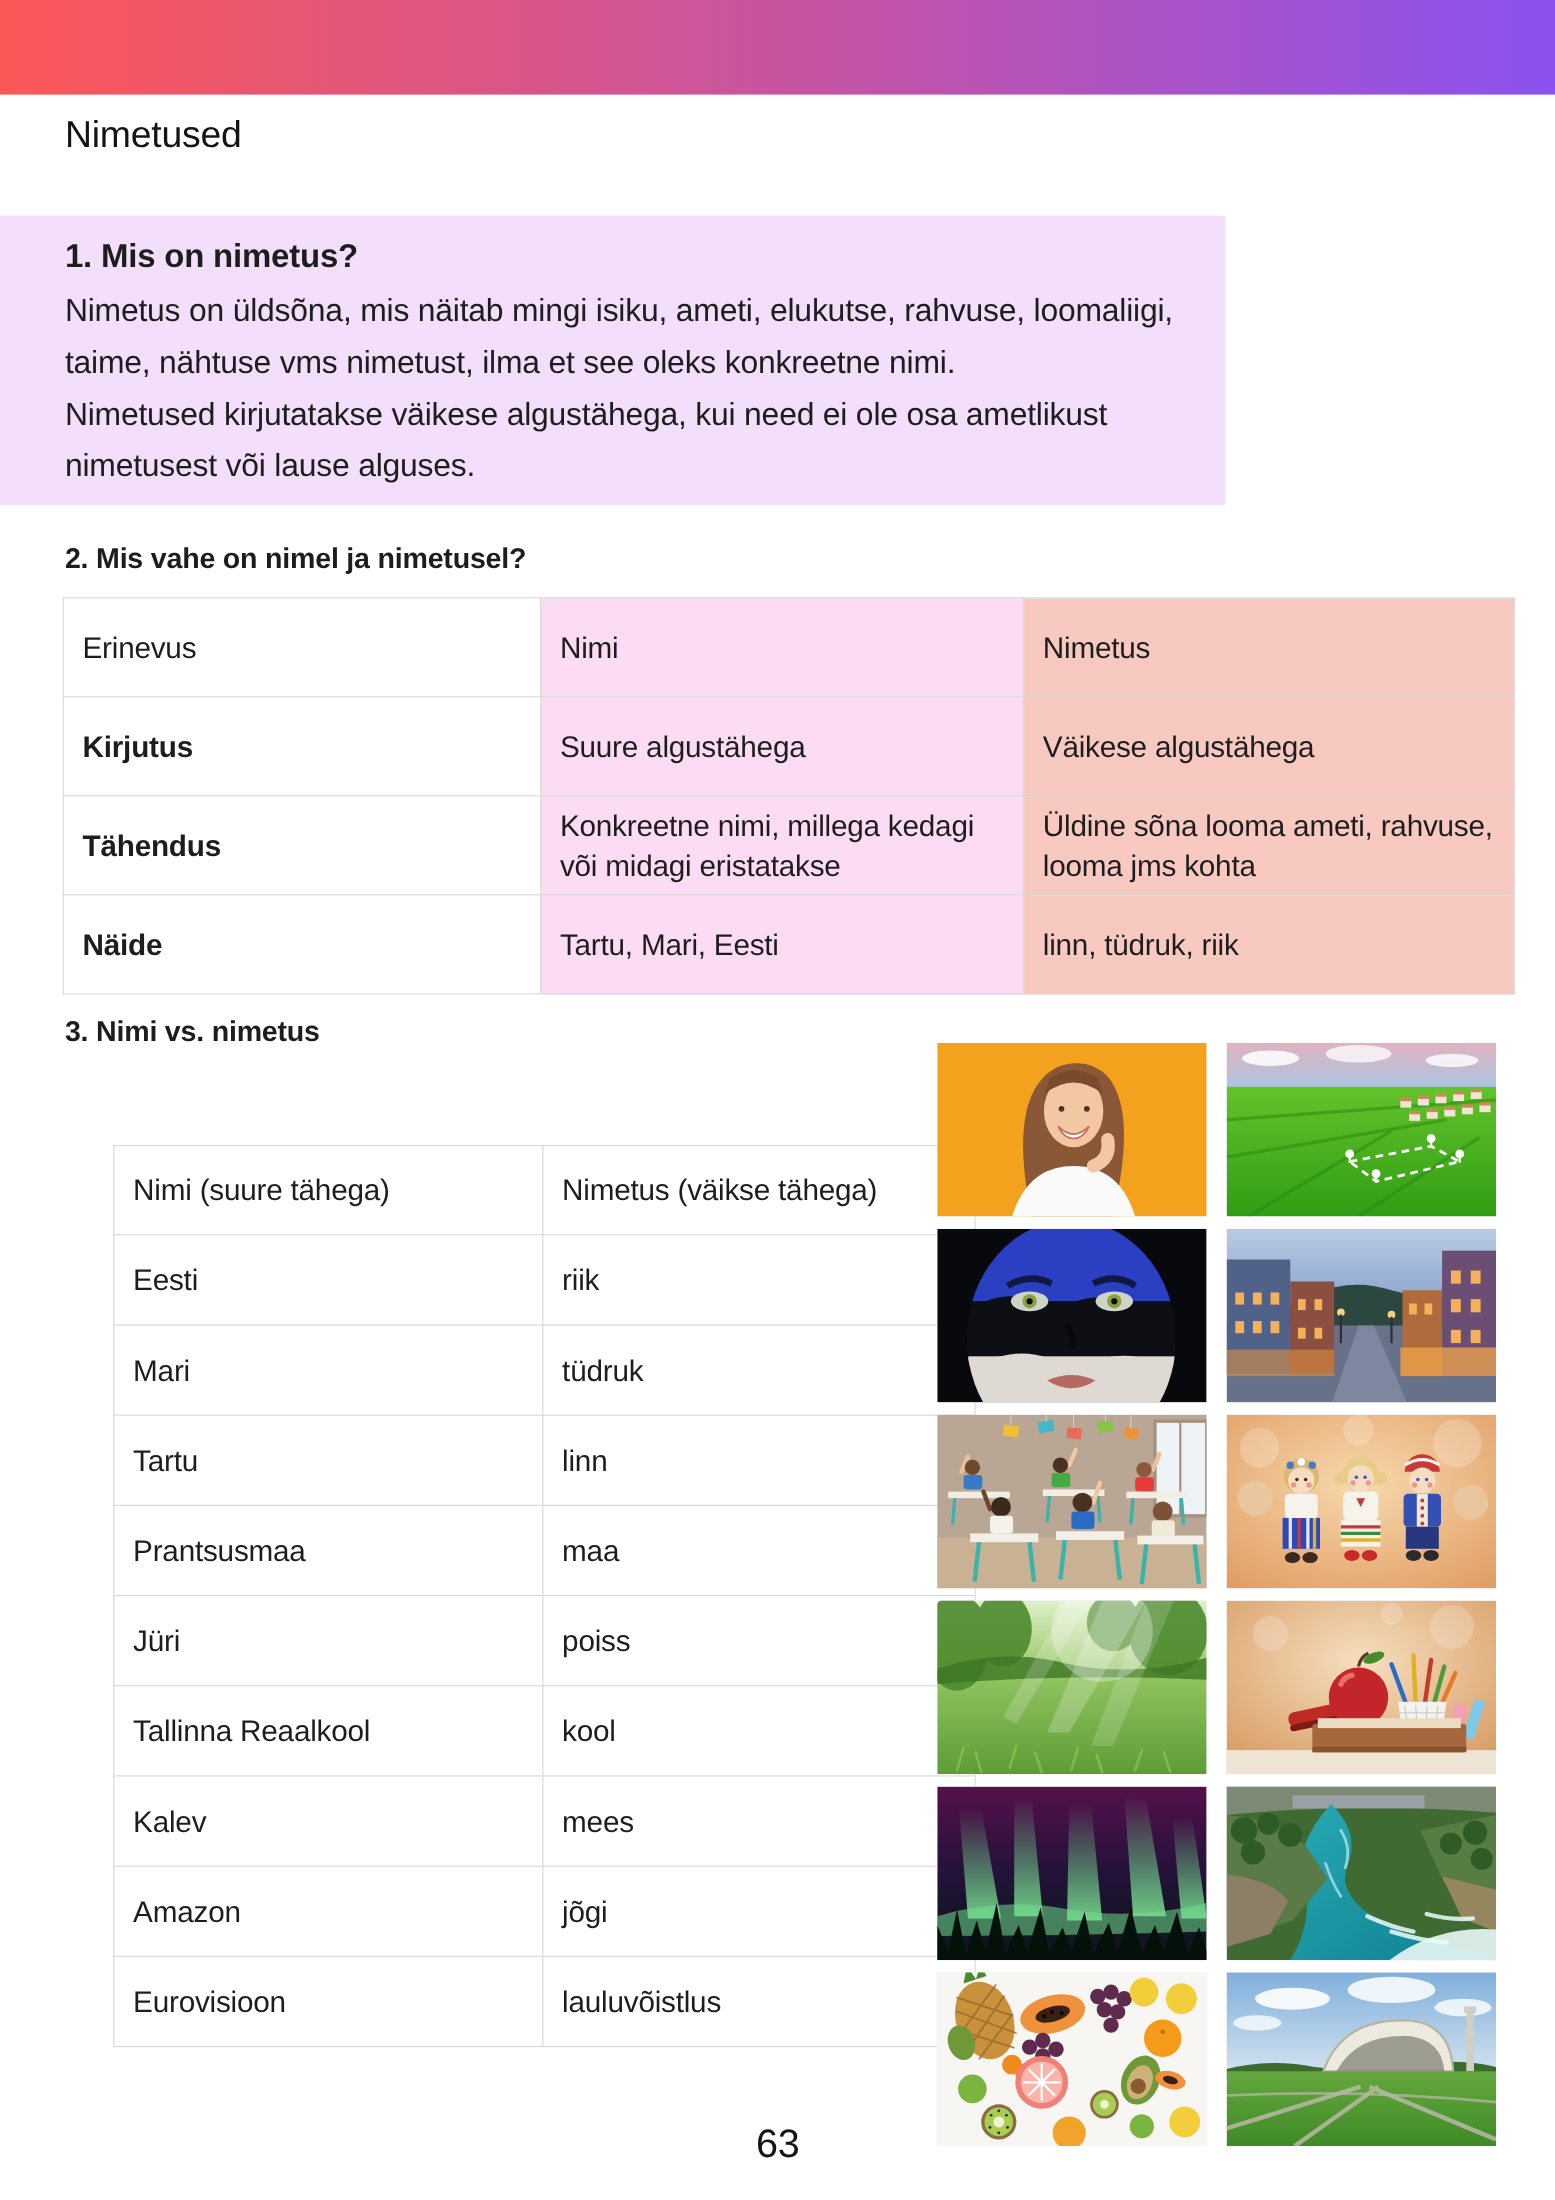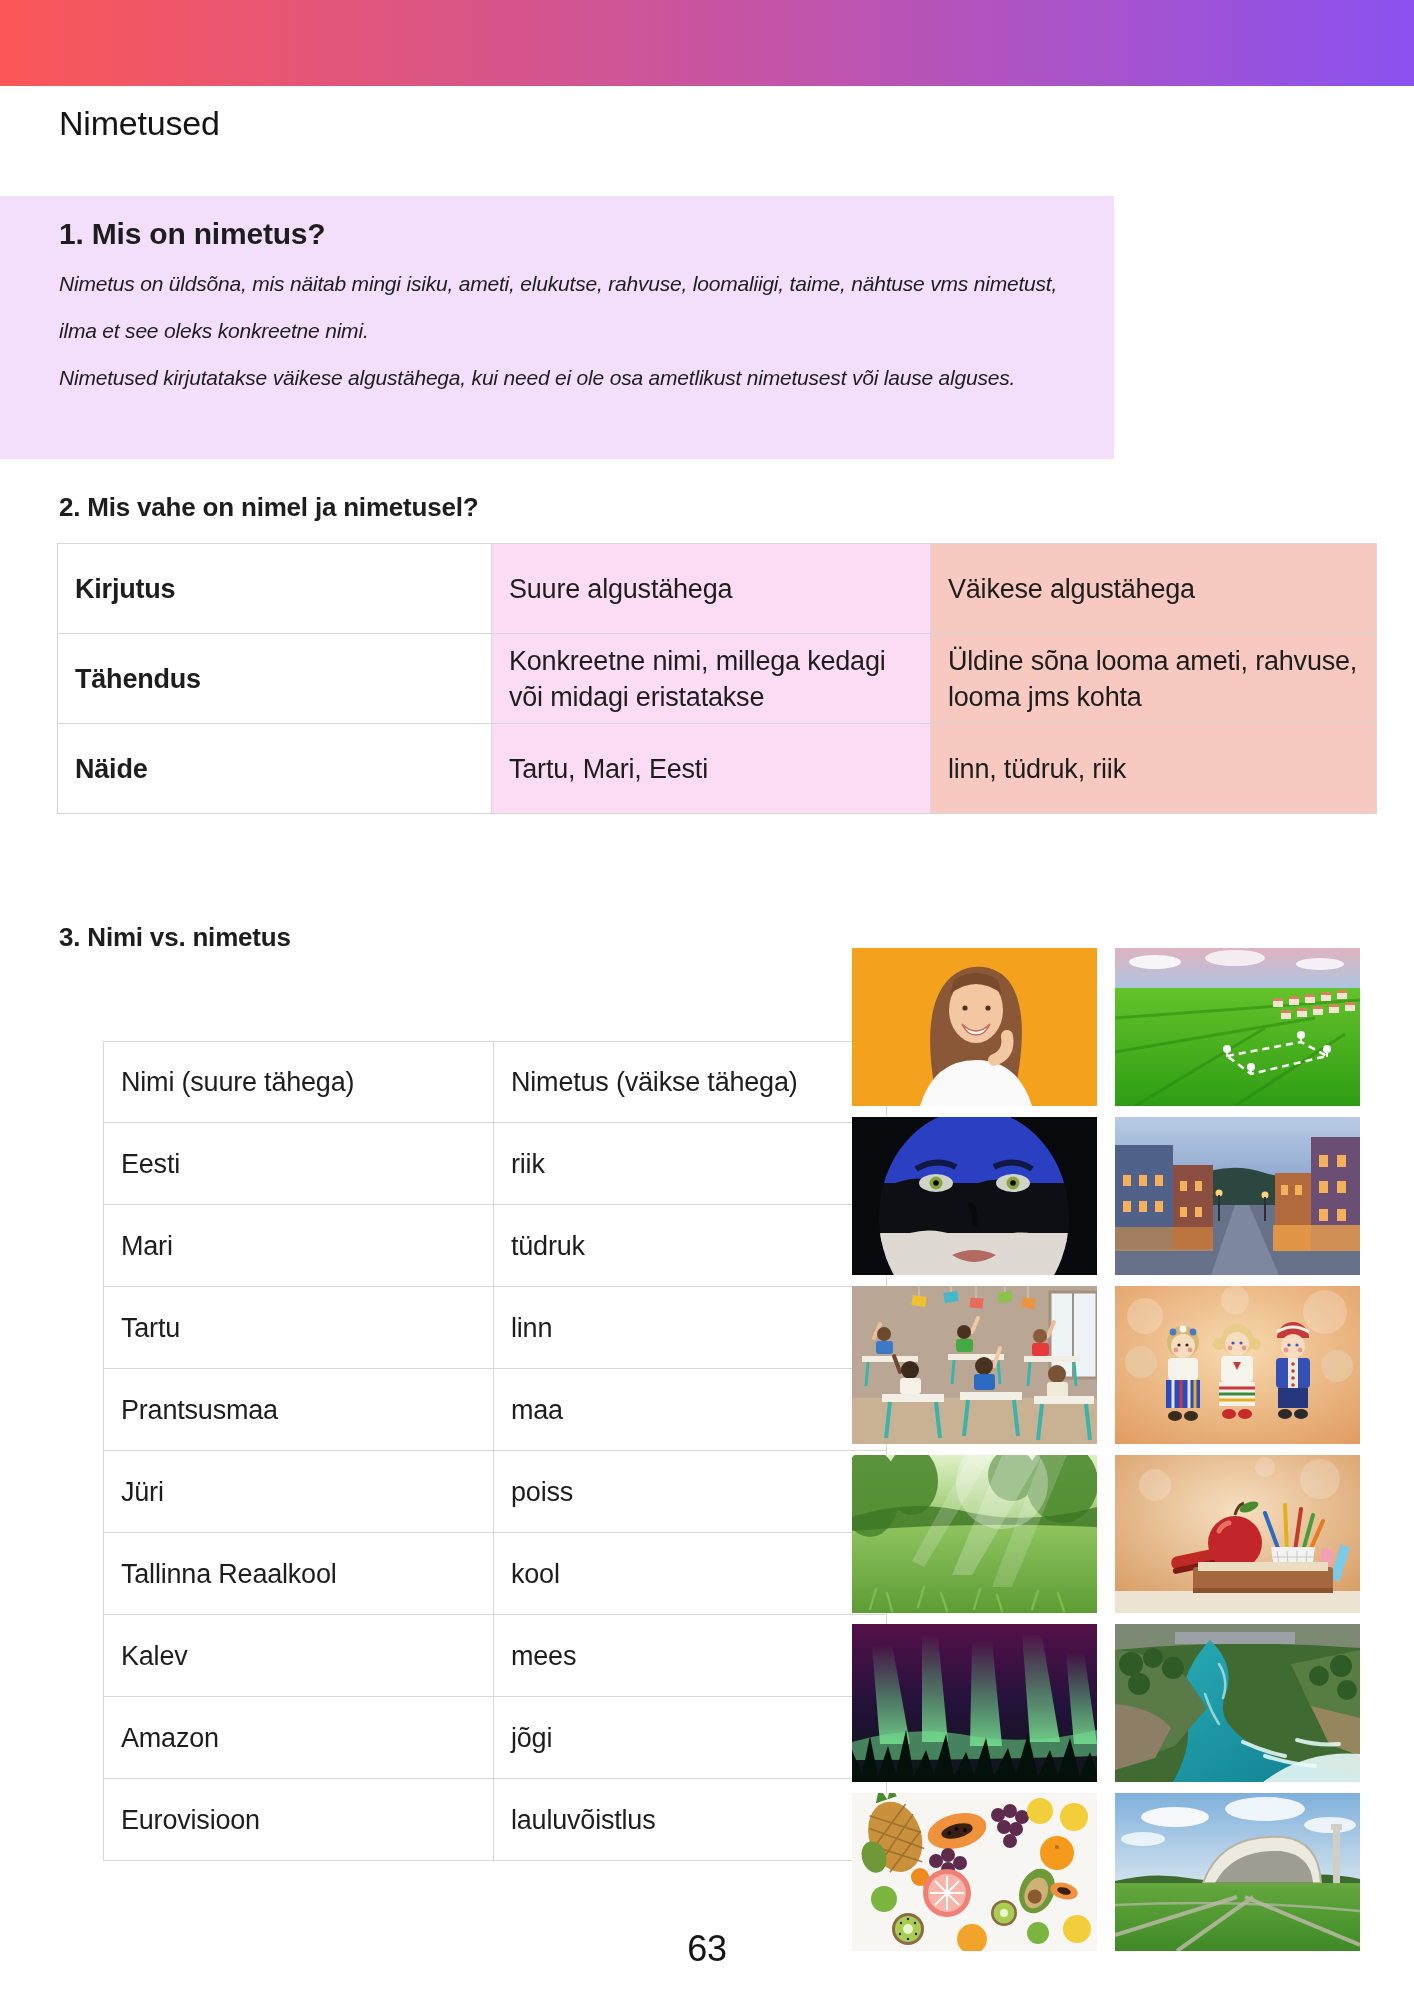--- a/index.html
+++ b/index.html
@@ -10,21 +10,21 @@
   }
   .abs{position:absolute;}
   
   .gradient-bar{left:0;top:0;width:1414px;height:86px;
     background:linear-gradient(90deg,#fb5757 0%,#c354a7 55%,#8b52f0 100%);}
   .page-title{left:59px;top:104px;font-size:34px;font-weight:400;color:#141414;margin:0;}
   
   .intro-box{left:0;top:196px;width:1114px;height:263px;background:#f3defb;
     box-sizing:border-box;padding:16px 44px 17px 59px;}
   .intro-heading{font-size:30px;font-weight:700;margin:0 0 4px 0;line-height:44px;}
-  .intro-box p{margin:0;font-size:21px;line-height:47px;font-style:italic;}
+  .intro-box p{margin:0;font-size:29px;line-height:47px;}
   
   .sec-heading{font-size:26px;font-weight:700;margin:0;text-align:right;}
   .sec2-heading{left:59px;top:492px;}
   .sec3-heading{left:59px;top:922px;}
   
   table{border-collapse:collapse;table-layout:fixed;}
   td,th{border:1px solid #d7d7d7;vertical-align:middle;box-sizing:border-box;
     padding:8px 16px 8px 17px;font-size:27px;font-weight:400;text-align:left;line-height:36px;}
   .t2{left:57px;top:543px;width:1319px;}
   .t2 col.c1{width:434px;} .t2 col.c2{width:439px;} .t2 col.c3{width:446px;}
@@ -59,20 +59,25 @@
 
 <h2 class="abs sec-heading sec2-heading">2. Mis vahe on nimel ja nimetusel?</h2>
 
 <table class="abs t2">
   <colgroup>
       <col class="c1">
       <col class="c2">
       <col class="c3">
     </colgroup>
   <tbody>
+    <tr>
+      <td>Erinevus</td>
+      <td class="bg-nimi">Nimi</td>
+      <td class="bg-nimetus">Nimetus</td>
+    </tr>
     <tr>
       <td class="rowlabel">Kirjutus</td>
       <td class="bg-nimi">Suure algustähega</td>
       <td class="bg-nimetus">Väikese algustähega</td>
     </tr>
     <tr>
       <td class="rowlabel">Tähendus</td>
       <td class="bg-nimi">Konkreetne nimi, millega kedagi või midagi eristatakse</td>
       <td class="bg-nimetus">Üldine sõna looma ameti, rahvuse, looma jms kohta</td>
     </tr>

